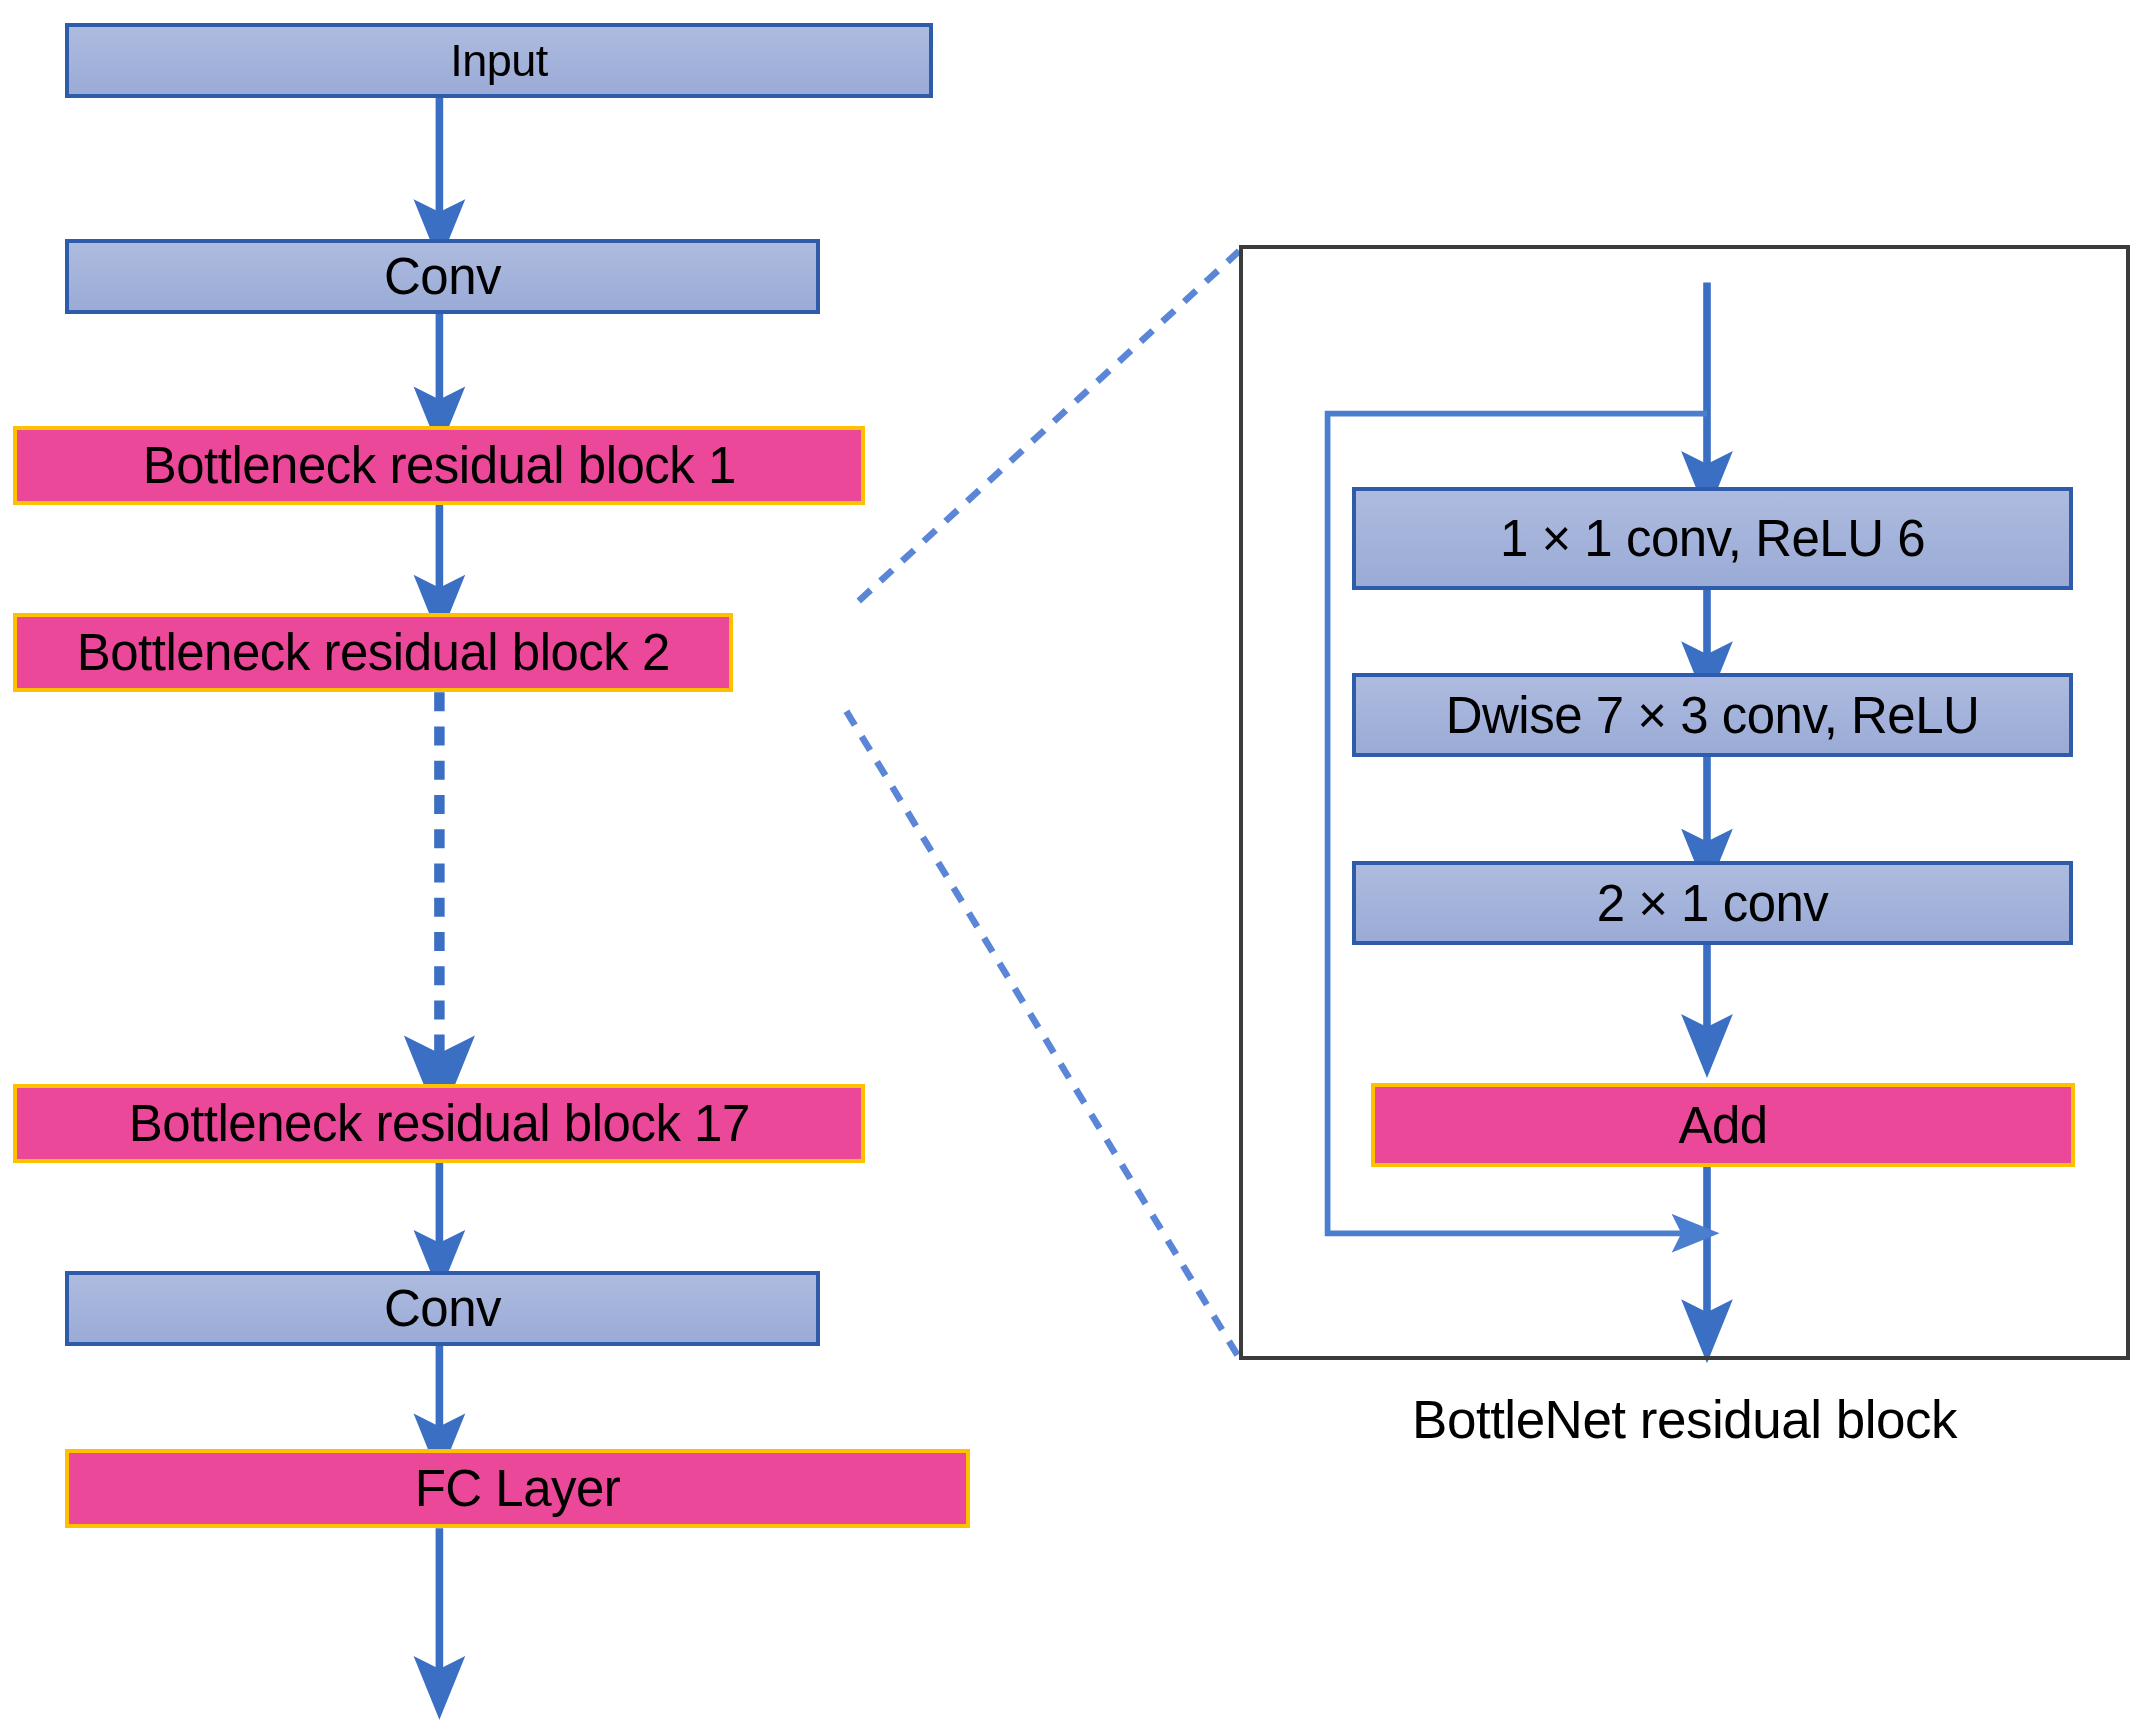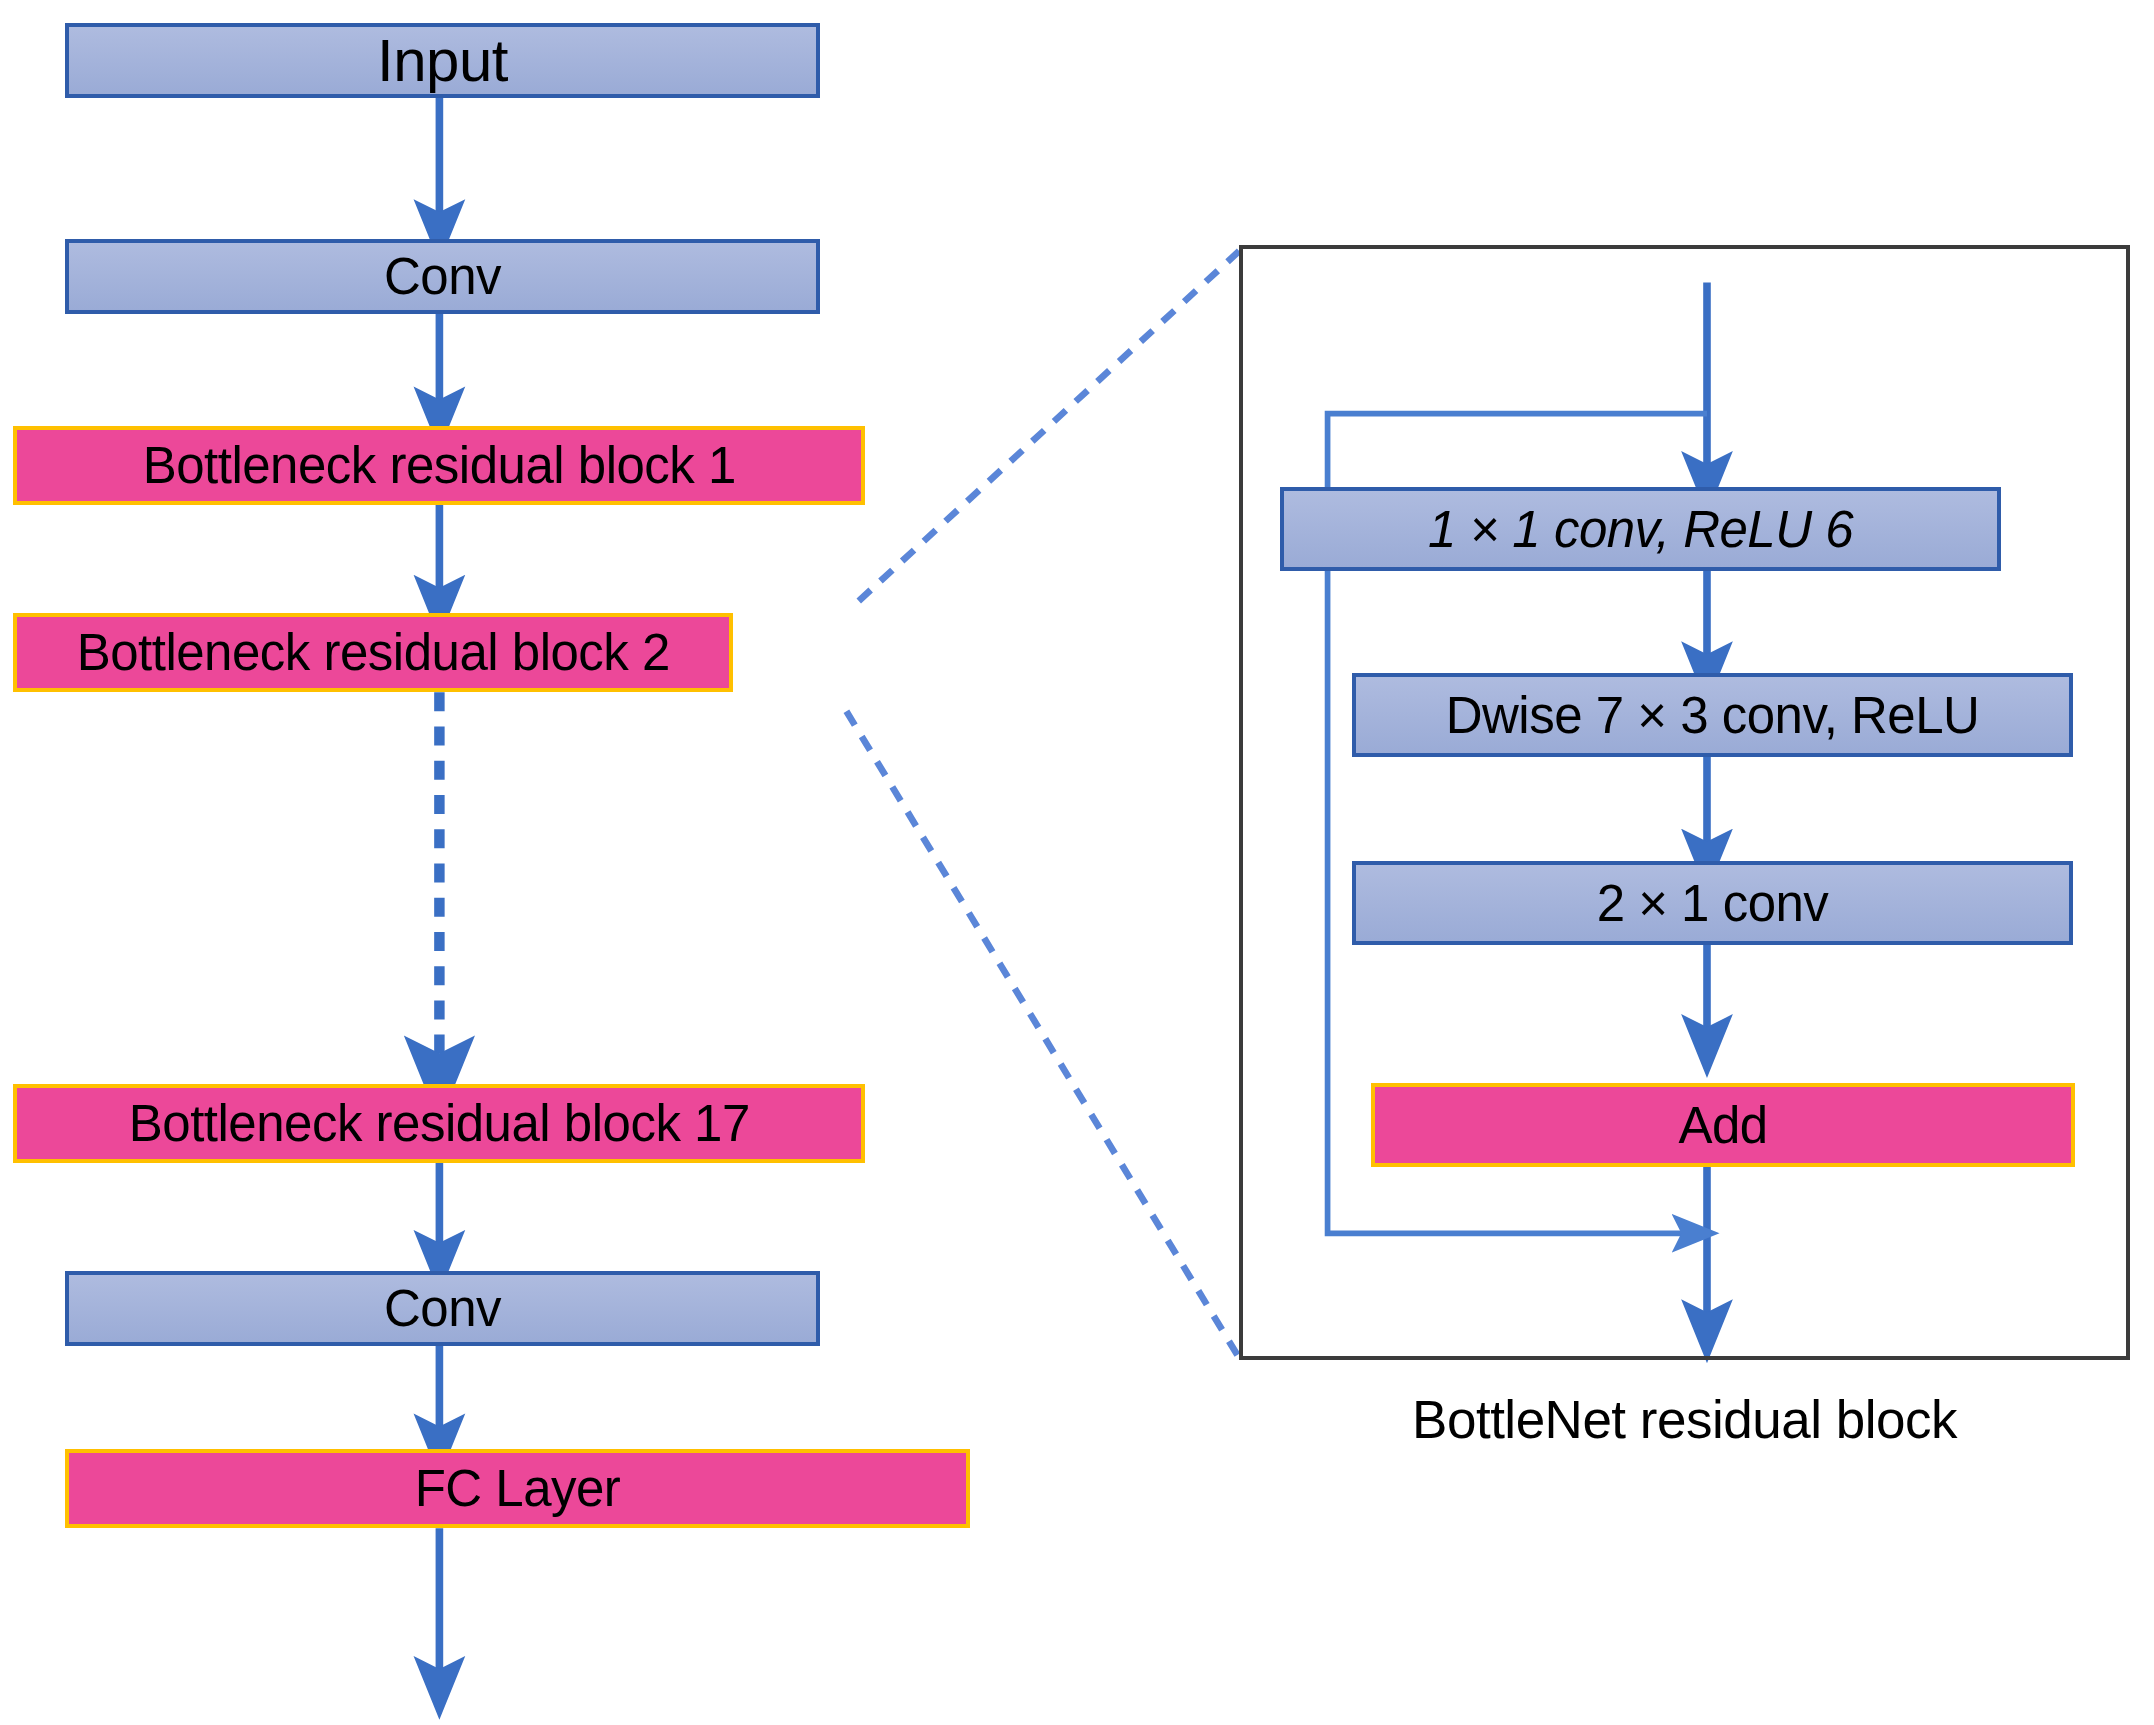--- a/index.html
+++ b/index.html
@@ -90,21 +90,21 @@
       <line x1="1795" y1="795" x2="1795" y2="905" stroke="#3a6fc4" stroke-width="8" marker-end="url(#arrowSolid)"></line>
       <line x1="1795" y1="992" x2="1795" y2="1100" stroke="#3a6fc4" stroke-width="8" marker-end="url(#arrowSolid)"></line>
       <line x1="1795" y1="1188" x2="1795" y2="1400" stroke="#3a6fc4" stroke-width="8" marker-end="url(#arrowSolid)"></line>
     </g>
 
     <g>
       <path d="M 1795 435 L 1396 435 L 1396 1297 L 1783 1297" fill="none" stroke="#4a7fd0" stroke-width="6" marker-end="url(#arrowSkip)"></path>
     </g>
   </svg>
 
-  <div class="node node-blue" style="left:65px; top:23px; width:755px; height:75px; font-size:60px;">
+  <div class="node node-blue" style="left:65px; top:23px; width:868px; height:75px; font-size:45px;">
     <span>Input</span>
   </div>
 
   <div class="node node-blue" style="left:65px; top:239px; width:755px; height:75px; font-size:51px;">
     <span>Conv</span>
   </div>
 
   <div class="node node-yellow" style="left:13.3px; top:426px; width:852px; height:79px; font-size:51px;">
     <span>Bottleneck residual block 1</span>
   </div>
@@ -120,21 +120,21 @@
   <div class="node node-blue" style="left:65px; top:1271px; width:755px; height:75px; font-size:51px;">
     <span>Conv</span>
   </div>
 
   <div class="node node-yellow" style="left:65px; top:1449px; width:905px; height:79px; font-size:51px;">
     <span>FC Layer</span>
   </div>
 
   <div class="panel-box" style="left:1239px; top:245px; width:891px; height:1115px;"></div>
 
-  <div class="node node-blue" style="left:1280px; top:487px; width:721px; height:84px; font-size:51px;font-style:italic;">
+  <div class="node node-blue" style="left:1352px; top:487px; width:721px; height:103px; font-size:51px;">
     <span>1 × 1 conv, ReLU 6</span>
   </div>
 
   <div class="node node-blue" style="left:1352px; top:673px; width:721px; height:84px; font-size:51px;">
     <span>Dwise 7 × 3 conv, ReLU</span>
   </div>
 
   <div class="node node-blue" style="left:1352px; top:861px; width:721px; height:84px; font-size:51px;">
     <span>2 × 1 conv</span>
   </div>

